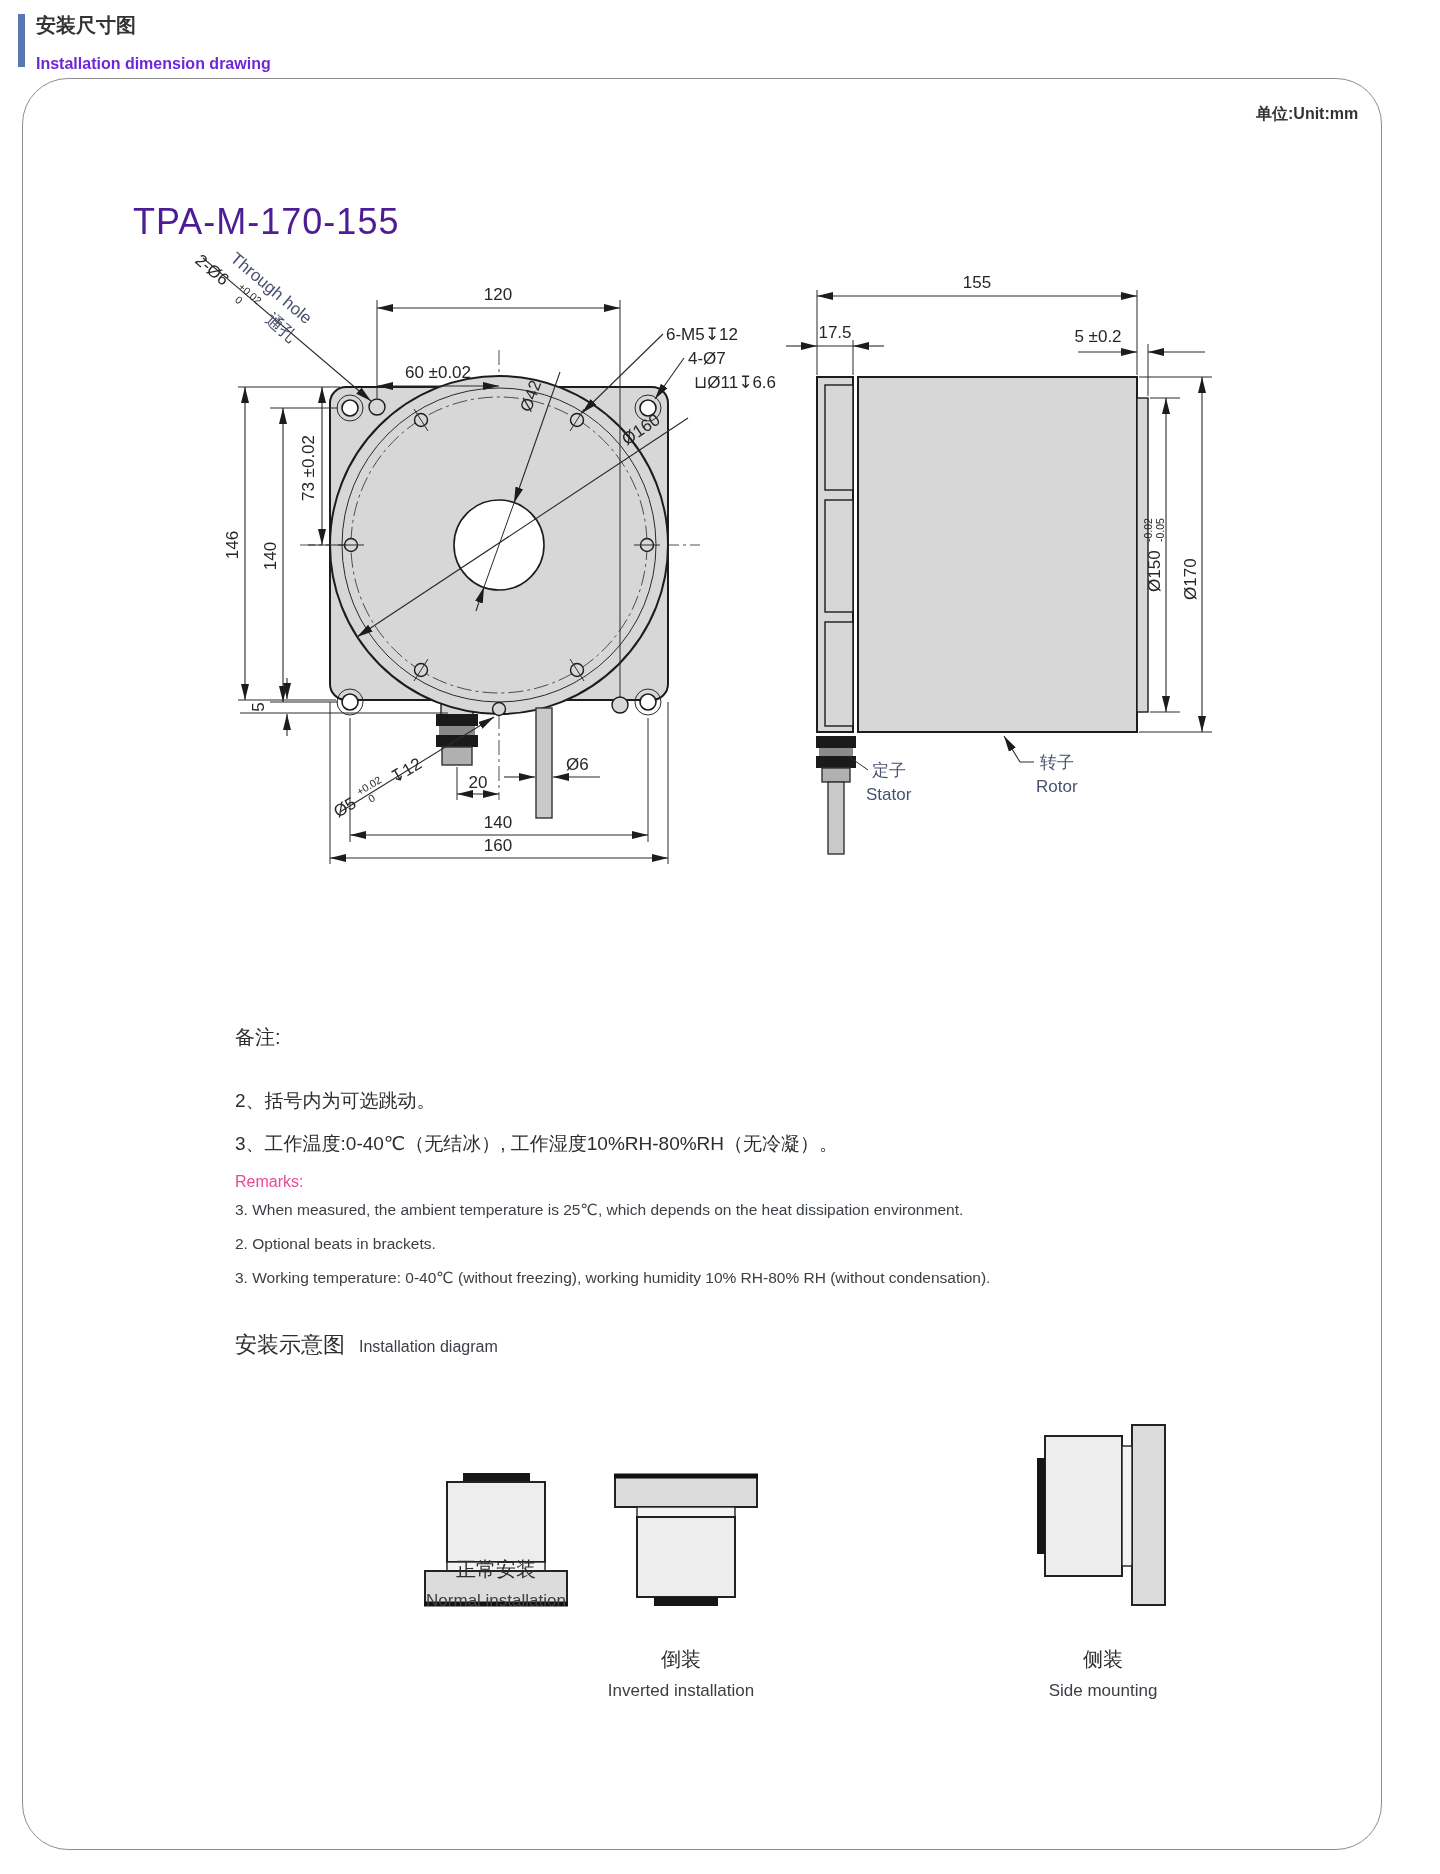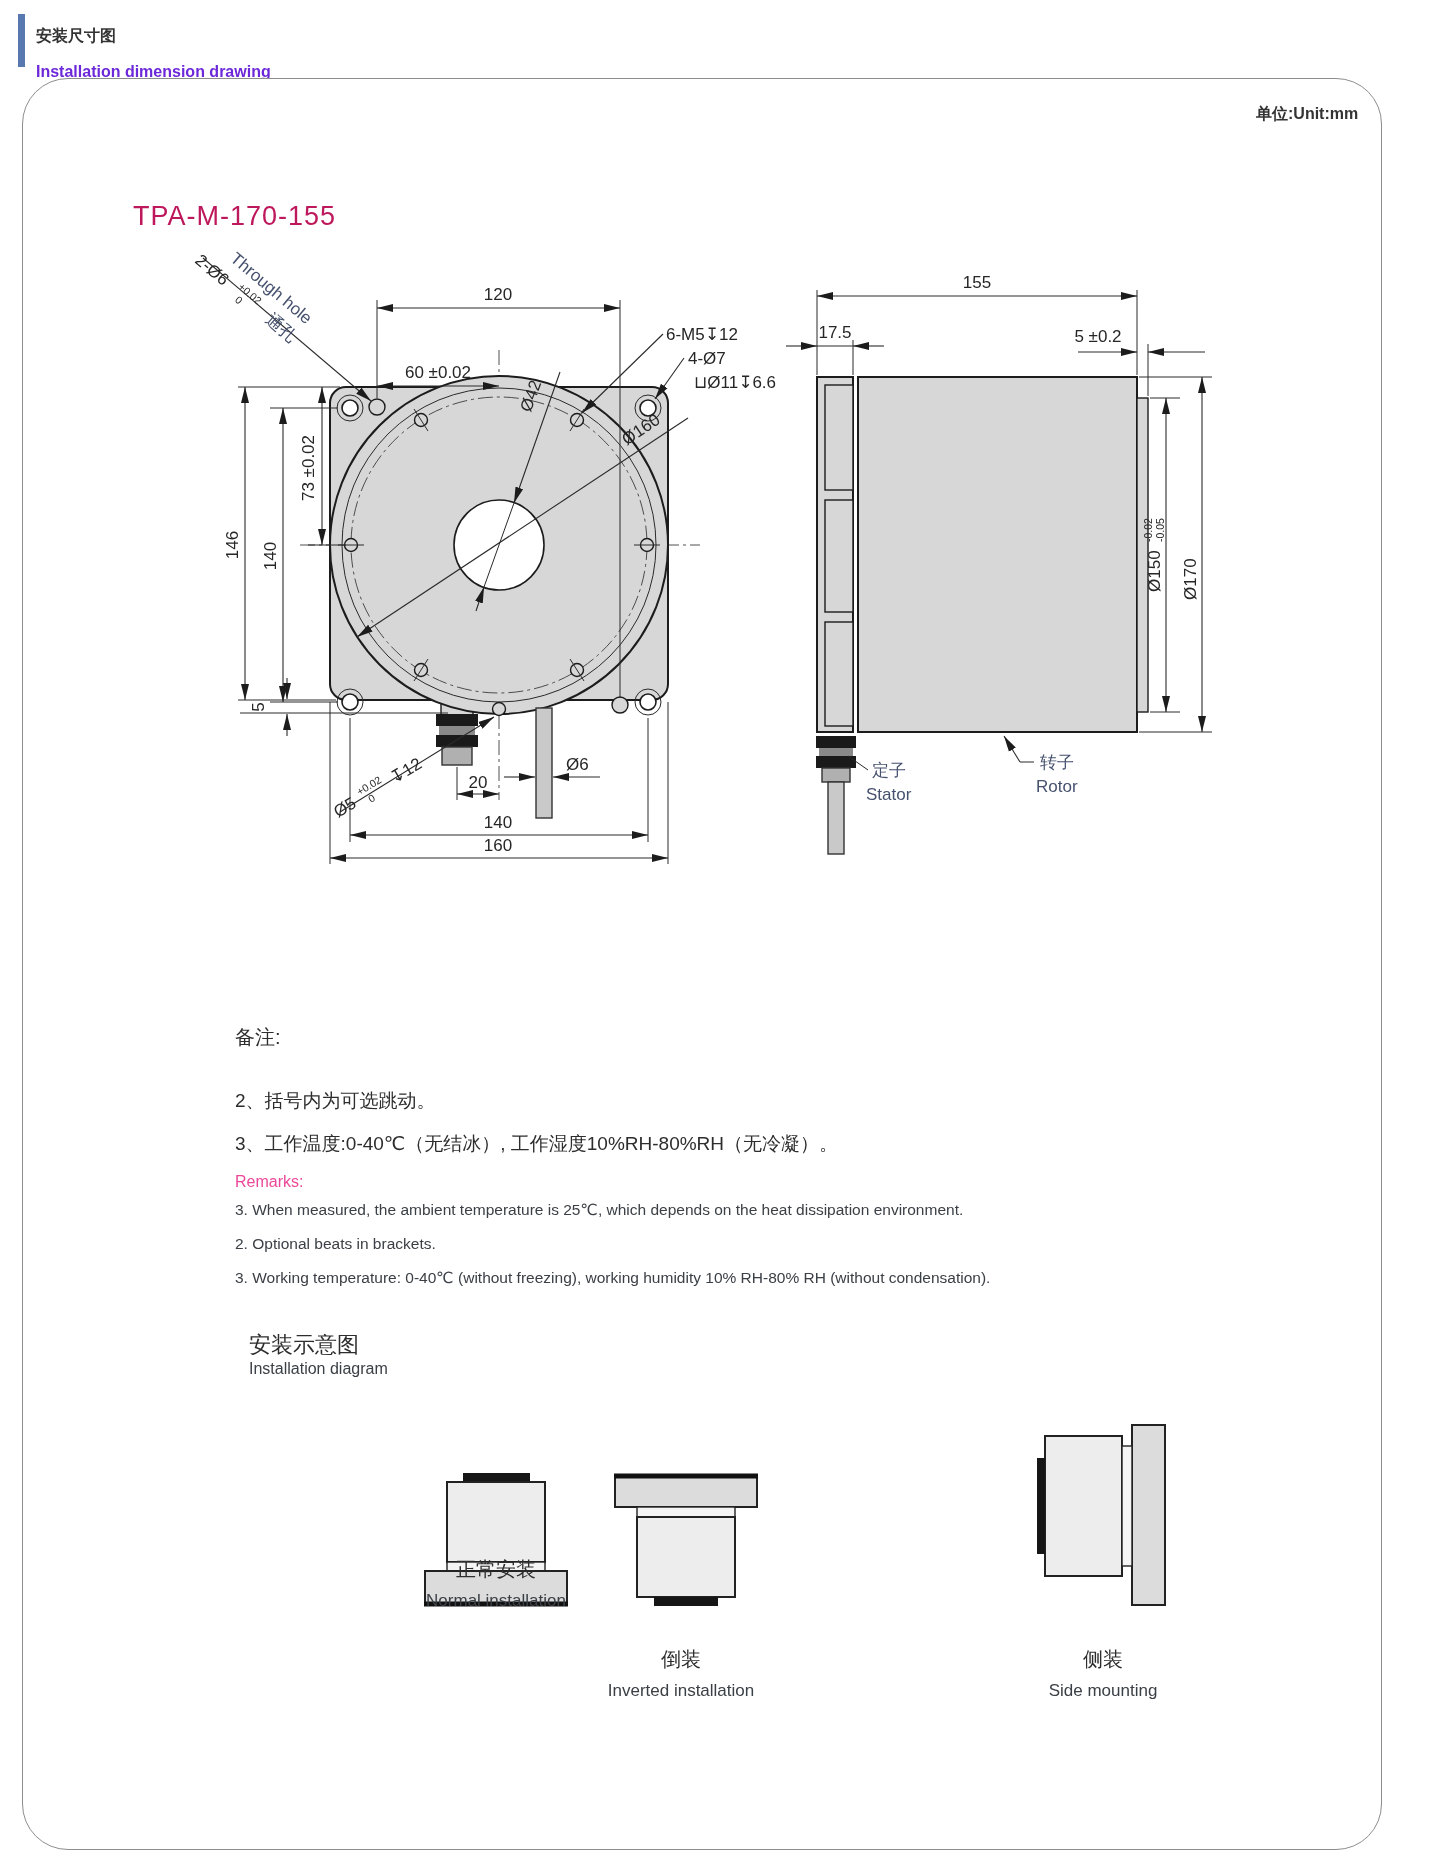--- a/index.html
+++ b/index.html
@@ -3,27 +3,27 @@
 <meta charset="utf-8">
 <style>
   html,body{margin:0;padding:0;}
   body{
     width:1440px;height:1874px;position:relative;background:#fff;
     font-family:"Liberation Sans","DejaVu Sans",sans-serif;color:#2a2a2a;
   }
   
   .page-header{position:absolute;left:18px;top:14px;display:flex;}
   .accent-bar{width:7px;height:53px;background:#5878b0;margin-right:11px;}
-  .ph-zh{font-size:16px;font-weight:600;color:#333;line-height:1.15;margin-top:13px;}
+  .ph-zh{font-size:20px;font-weight:600;color:#333;line-height:1.15;}
   .ph-en{font-size:16px;color:#6d28d9;margin-top:18px;font-weight:bold;}
   
   .sheet{position:absolute;left:22px;top:78px;width:1358px;height:1770px;
     border:1px solid #8d8d8d;border-radius:46px;background:#fff;}
   .unit-label{position:absolute;left:1256px;top:104px;font-size:16px;font-weight:600;color:#333;}
-  .model-title{position:absolute;left:133px;top:201px;font-size:27px;letter-spacing:1px;color:#be185d;}
+  .model-title{position:absolute;left:133px;top:201px;font-size:36px;letter-spacing:1px;color:#4c1d95;}
   
   svg{position:absolute;left:0;top:0;overflow:visible;}
   #drawing{width:1440px;height:900px;}
   #figs{top:1420px;width:1440px;height:220px;}
   .obj {fill:#d7d7d7;stroke:#1c1c1c;stroke-width:2;}
   .obj2{fill:#d7d7d7;stroke:#1c1c1c;stroke-width:1.4;}
   .objw{fill:#ffffff;stroke:#1c1c1c;stroke-width:1.6;}
   .thin{stroke:#2a2a2a;stroke-width:1;fill:none;}
   .dim {stroke:#2a2a2a;stroke-width:1.1;fill:none;}
   .cl  {stroke:#3c3c3c;stroke-width:0.9;fill:none;stroke-dasharray:15 4 3 4;}
@@ -34,21 +34,21 @@
   .figband{fill:#f4f4f4;stroke:#222;stroke-width:1.4;}
   .figplate{fill:#dcdcdc;stroke:#222;stroke-width:2;}
   .figblack{fill:#161616;}
   
   .remarks{position:absolute;left:235px;top:1024px;}
   .rm-title-zh{font-size:20px;color:#2d2d2d;margin-bottom:28px;}
   .rm-zh{font-size:19px;color:#2d2d2d;line-height:43px;}
   .rm-title-en{font-size:16px;color:#ec4899;margin-top:8px;}
   .rm-en{font-size:15.5px;color:#3b4046;line-height:30px;margin-top:4px;}
   
-  .inst-title{position:absolute;left:235px;top:1330px;display:flex;align-items:baseline;flex-direction:column;}
+  .inst-title{position:absolute;left:235px;top:1330px;display:flex;align-items:baseline;}
   .inst-zh{font-size:22px;color:#2d2d2d;}
   .inst-en{font-size:16px;color:#3b4046;margin-left:14px;}
   .fig-label{position:absolute;transform:translateX(-50%);text-align:center;width:320px;}
   .fl-zh{font-size:20px;color:#2d2d2d;}
   .fl-en{font-size:17px;color:#3b4046;margin-top:8px;}
 </style>
 </head>
 <body>
 
 <div class="page-header">

